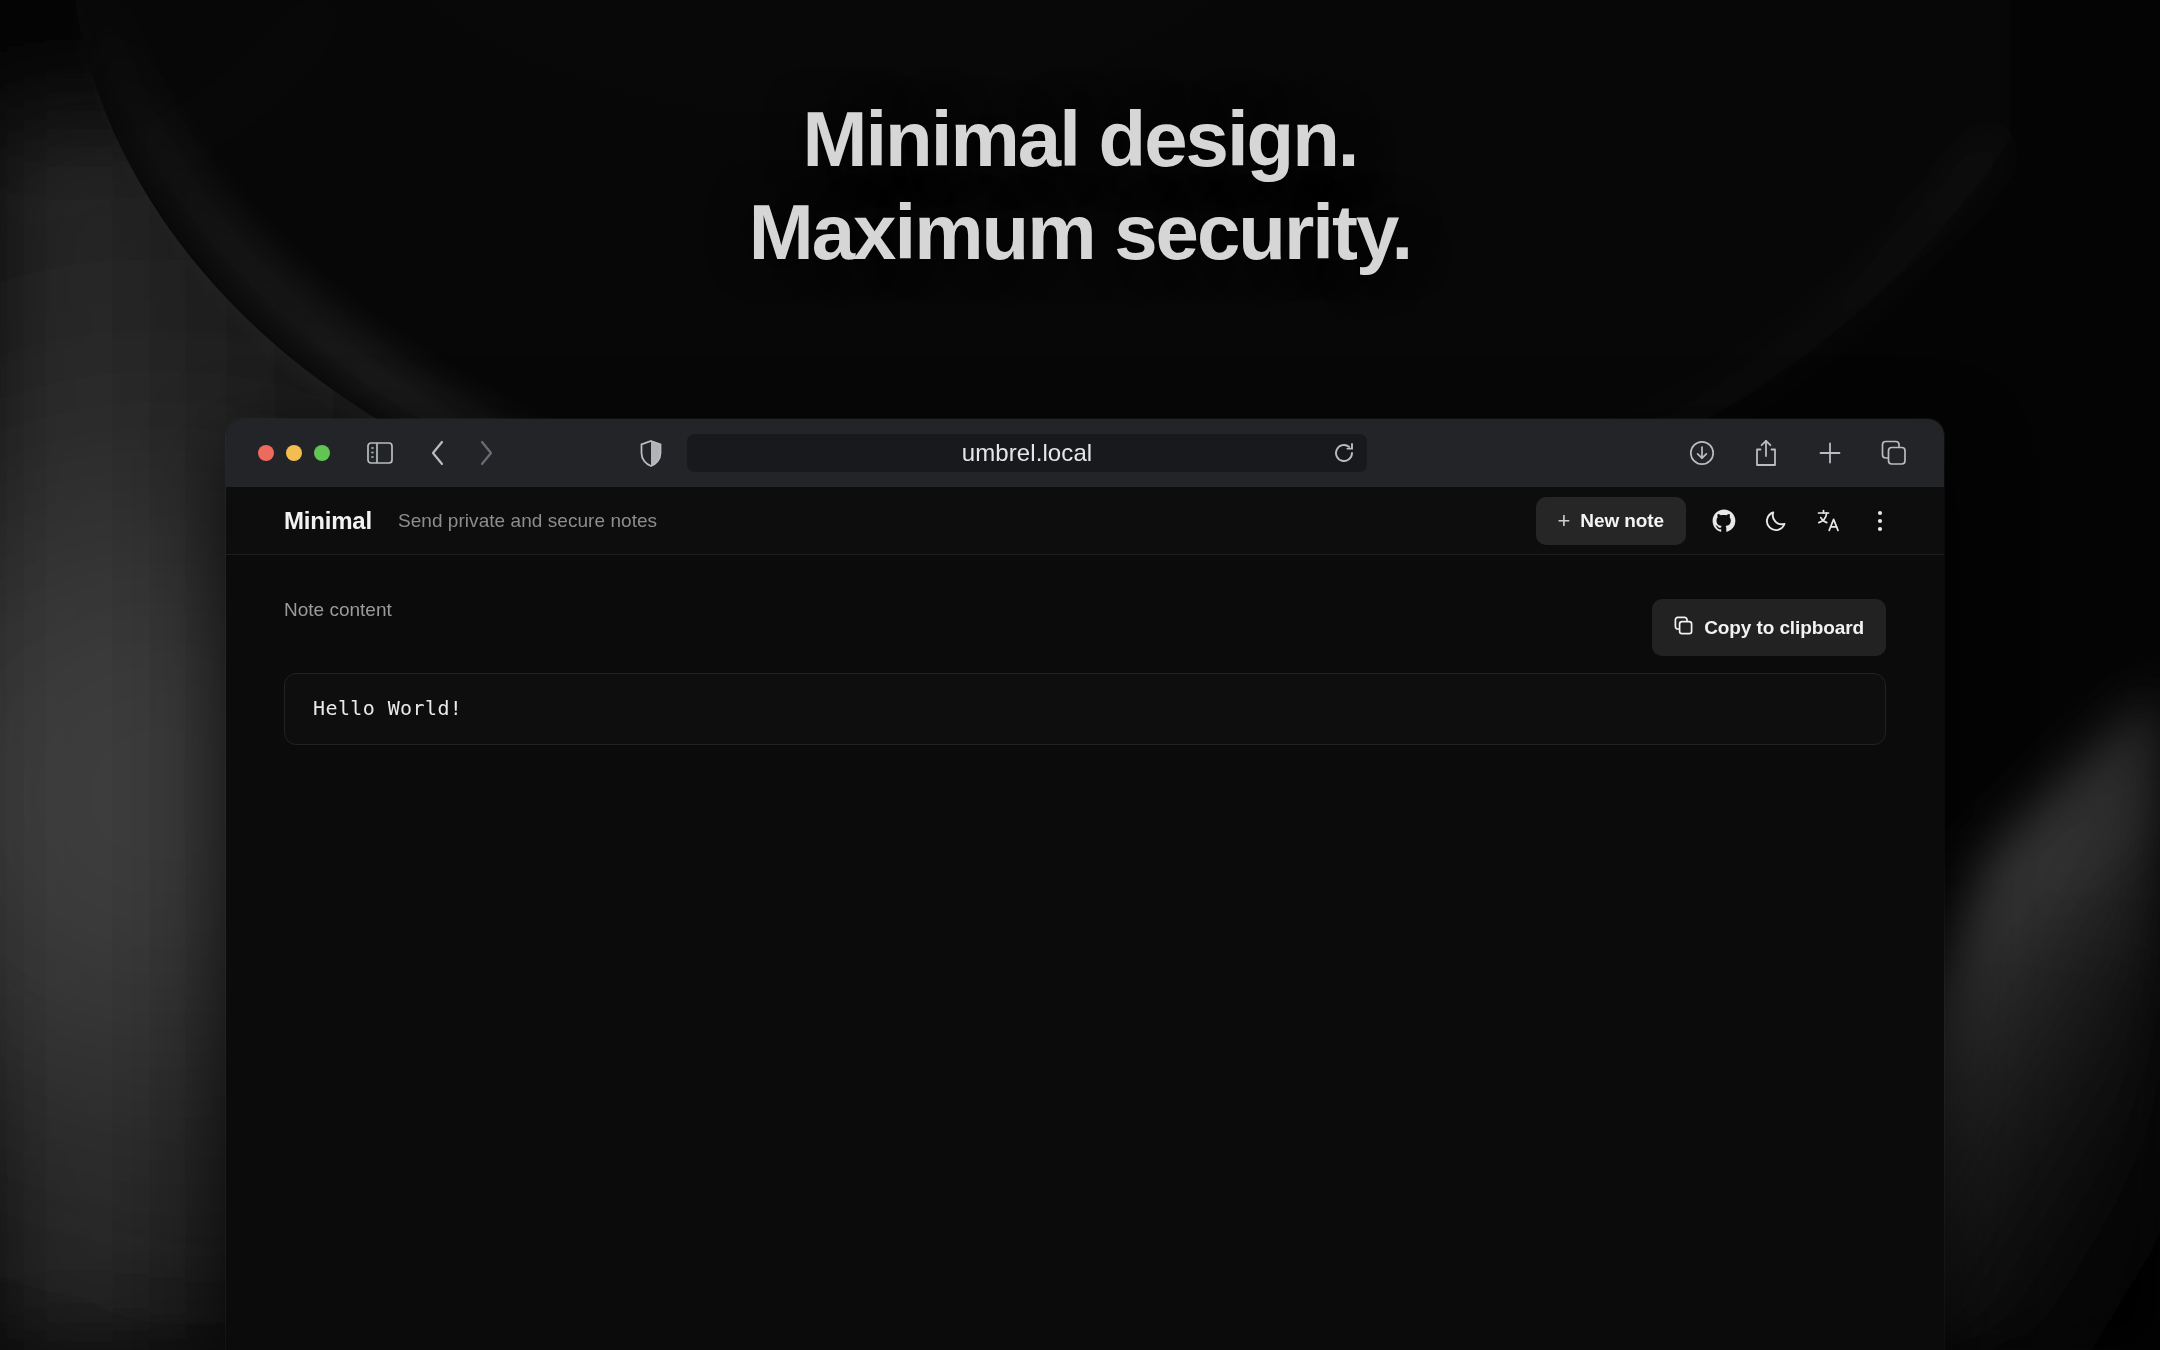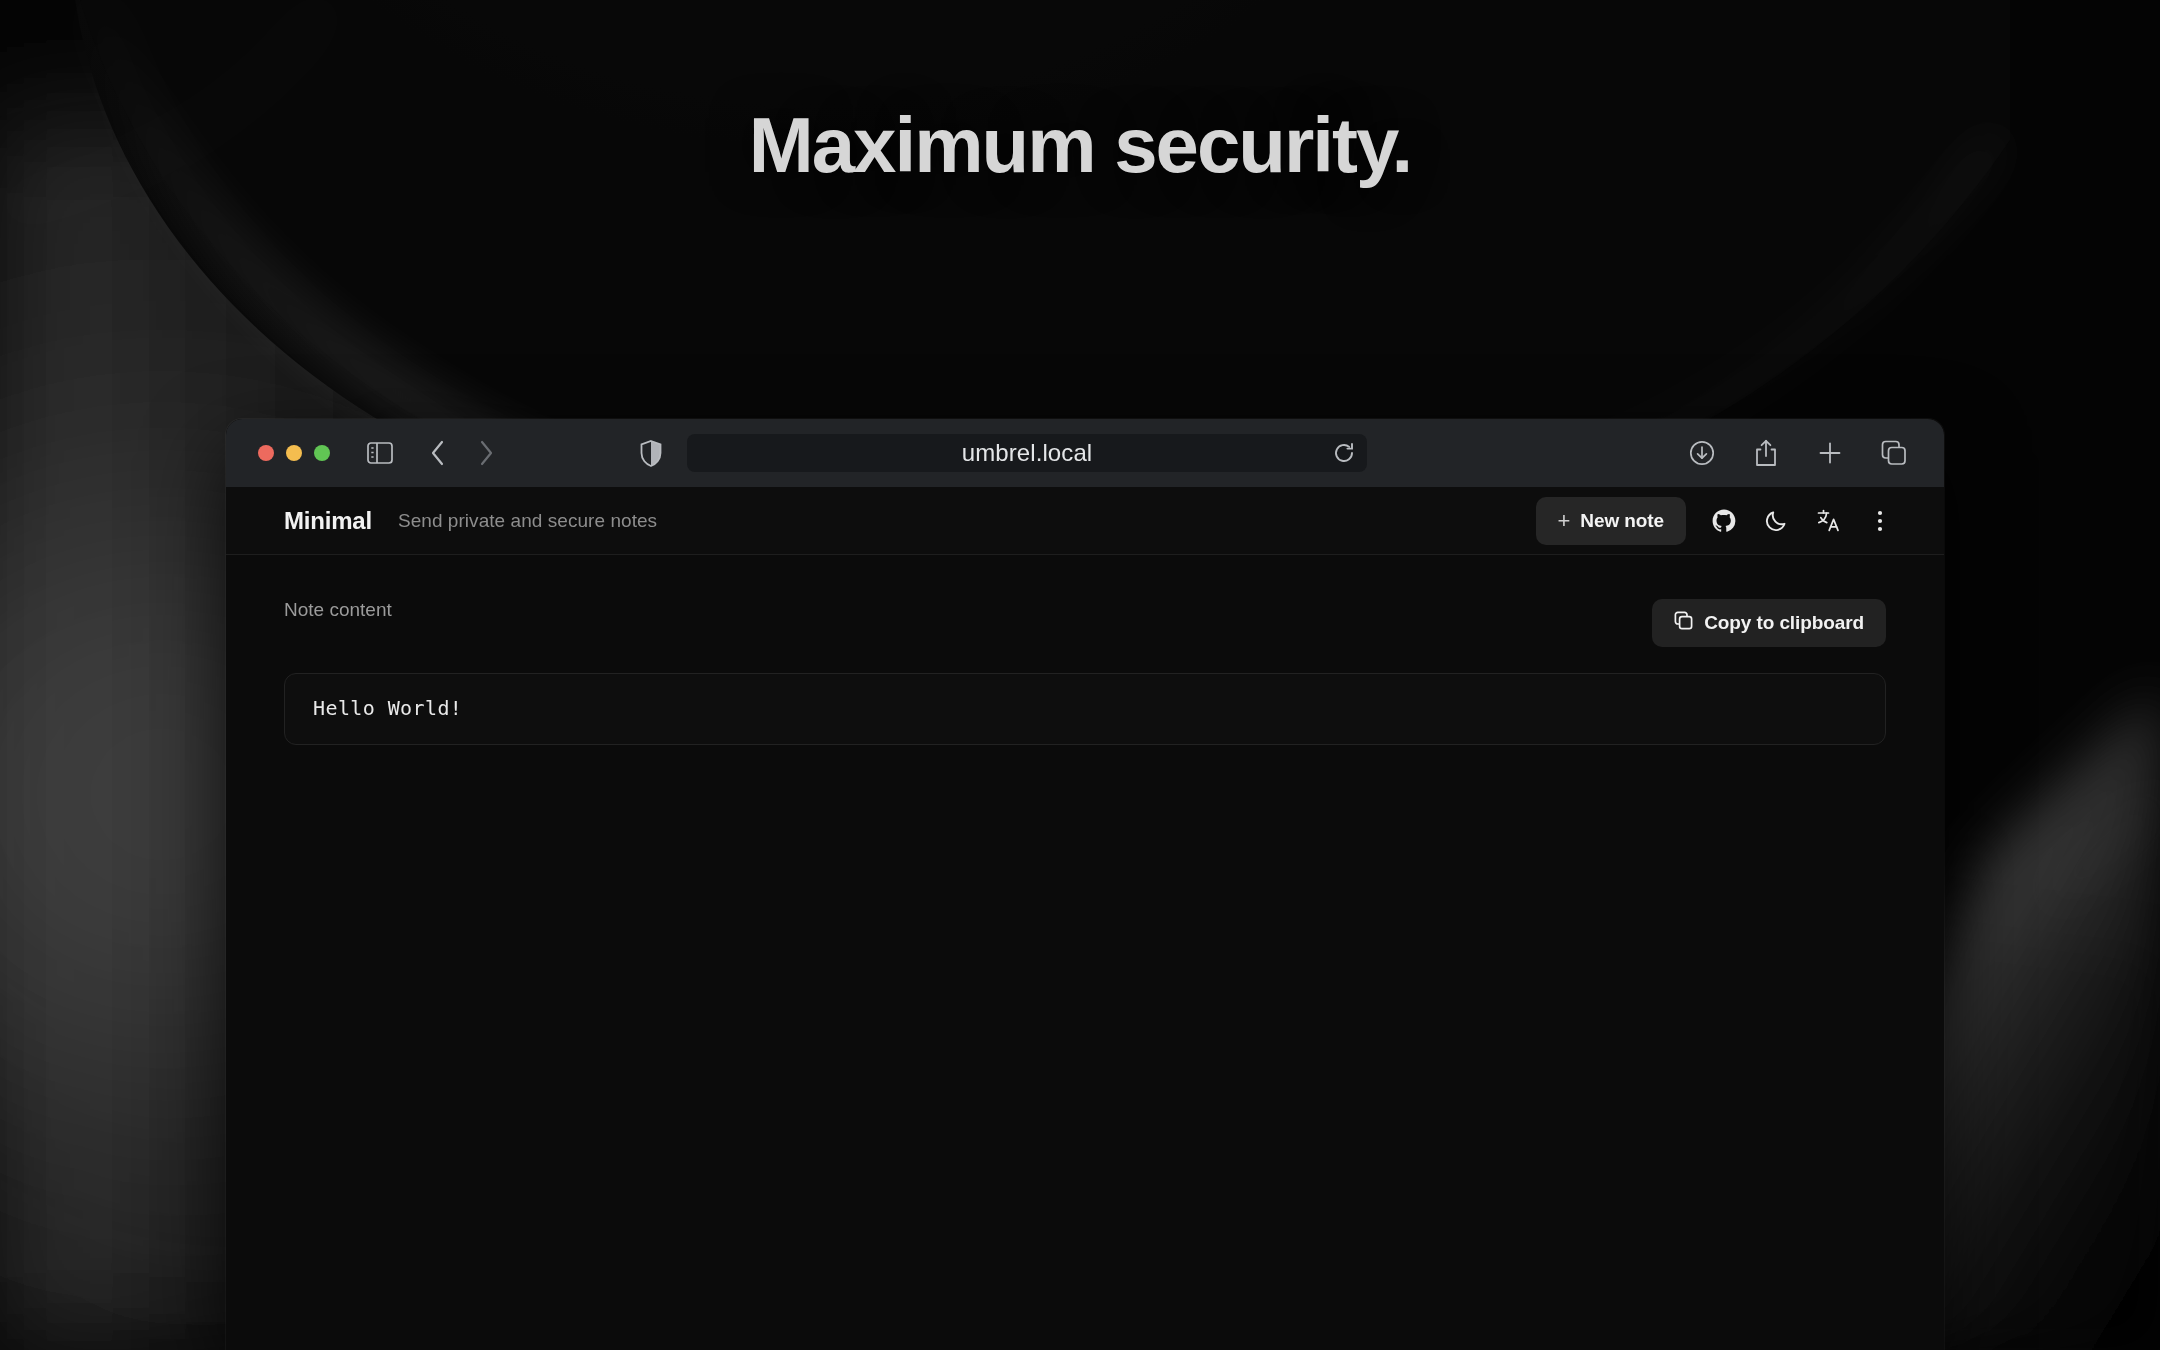--- a/index.html
+++ b/index.html
@@ -166,21 +166,21 @@
   .field-label { color:#9b9b9b; font-size:19px; }
   .copy-btn {
     margin-left:auto;
     display:flex;
     align-items:center;
     gap:11px;
     background:#222222;
     color:#f2f2f2;
     border:none;
     border-radius:10px;
-    height:48px;
+    height:57px;
     padding:0 22px;
     font-size:19px;
     font-weight:bold;
     font-family:inherit;
     letter-spacing:-.1px;
     cursor:pointer;
   }
   .note-box {
     background:#0e0e0e;
     border:1px solid #222222;
@@ -260,20 +260,21 @@
 
     <path d="M 1980 860 L 2160 690 L 2160 1350 L 1760 1350 Z" fill="url(#rightStreak)" filter="url(#soft)"></path>
     <path d="M 2050 900 L 2160 800" stroke="#bfbfbf" stroke-width="6" opacity="0.22" filter="url(#soft)"></path>
 
     <path d="M 0 210 C 120 180 250 120 330 0" stroke="#8a8a8a" stroke-width="4" fill="none" opacity="0.22" filter="url(#soft)"></path>
 
     <rect x="0" y="0" width="2160" height="1350" fill="url(#glowLeft)" opacity="0"></rect>
   </svg>
 
   <div class="hero-text">
+    <span class="hero-line">Minimal design.</span>
     <span class="hero-line l2">Maximum security.</span>
   </div>
 </div>
 
 <div id="browser">
 
   <div class="toolbar">
 
     <div class="traffic">
       <span class="dot red"></span>

